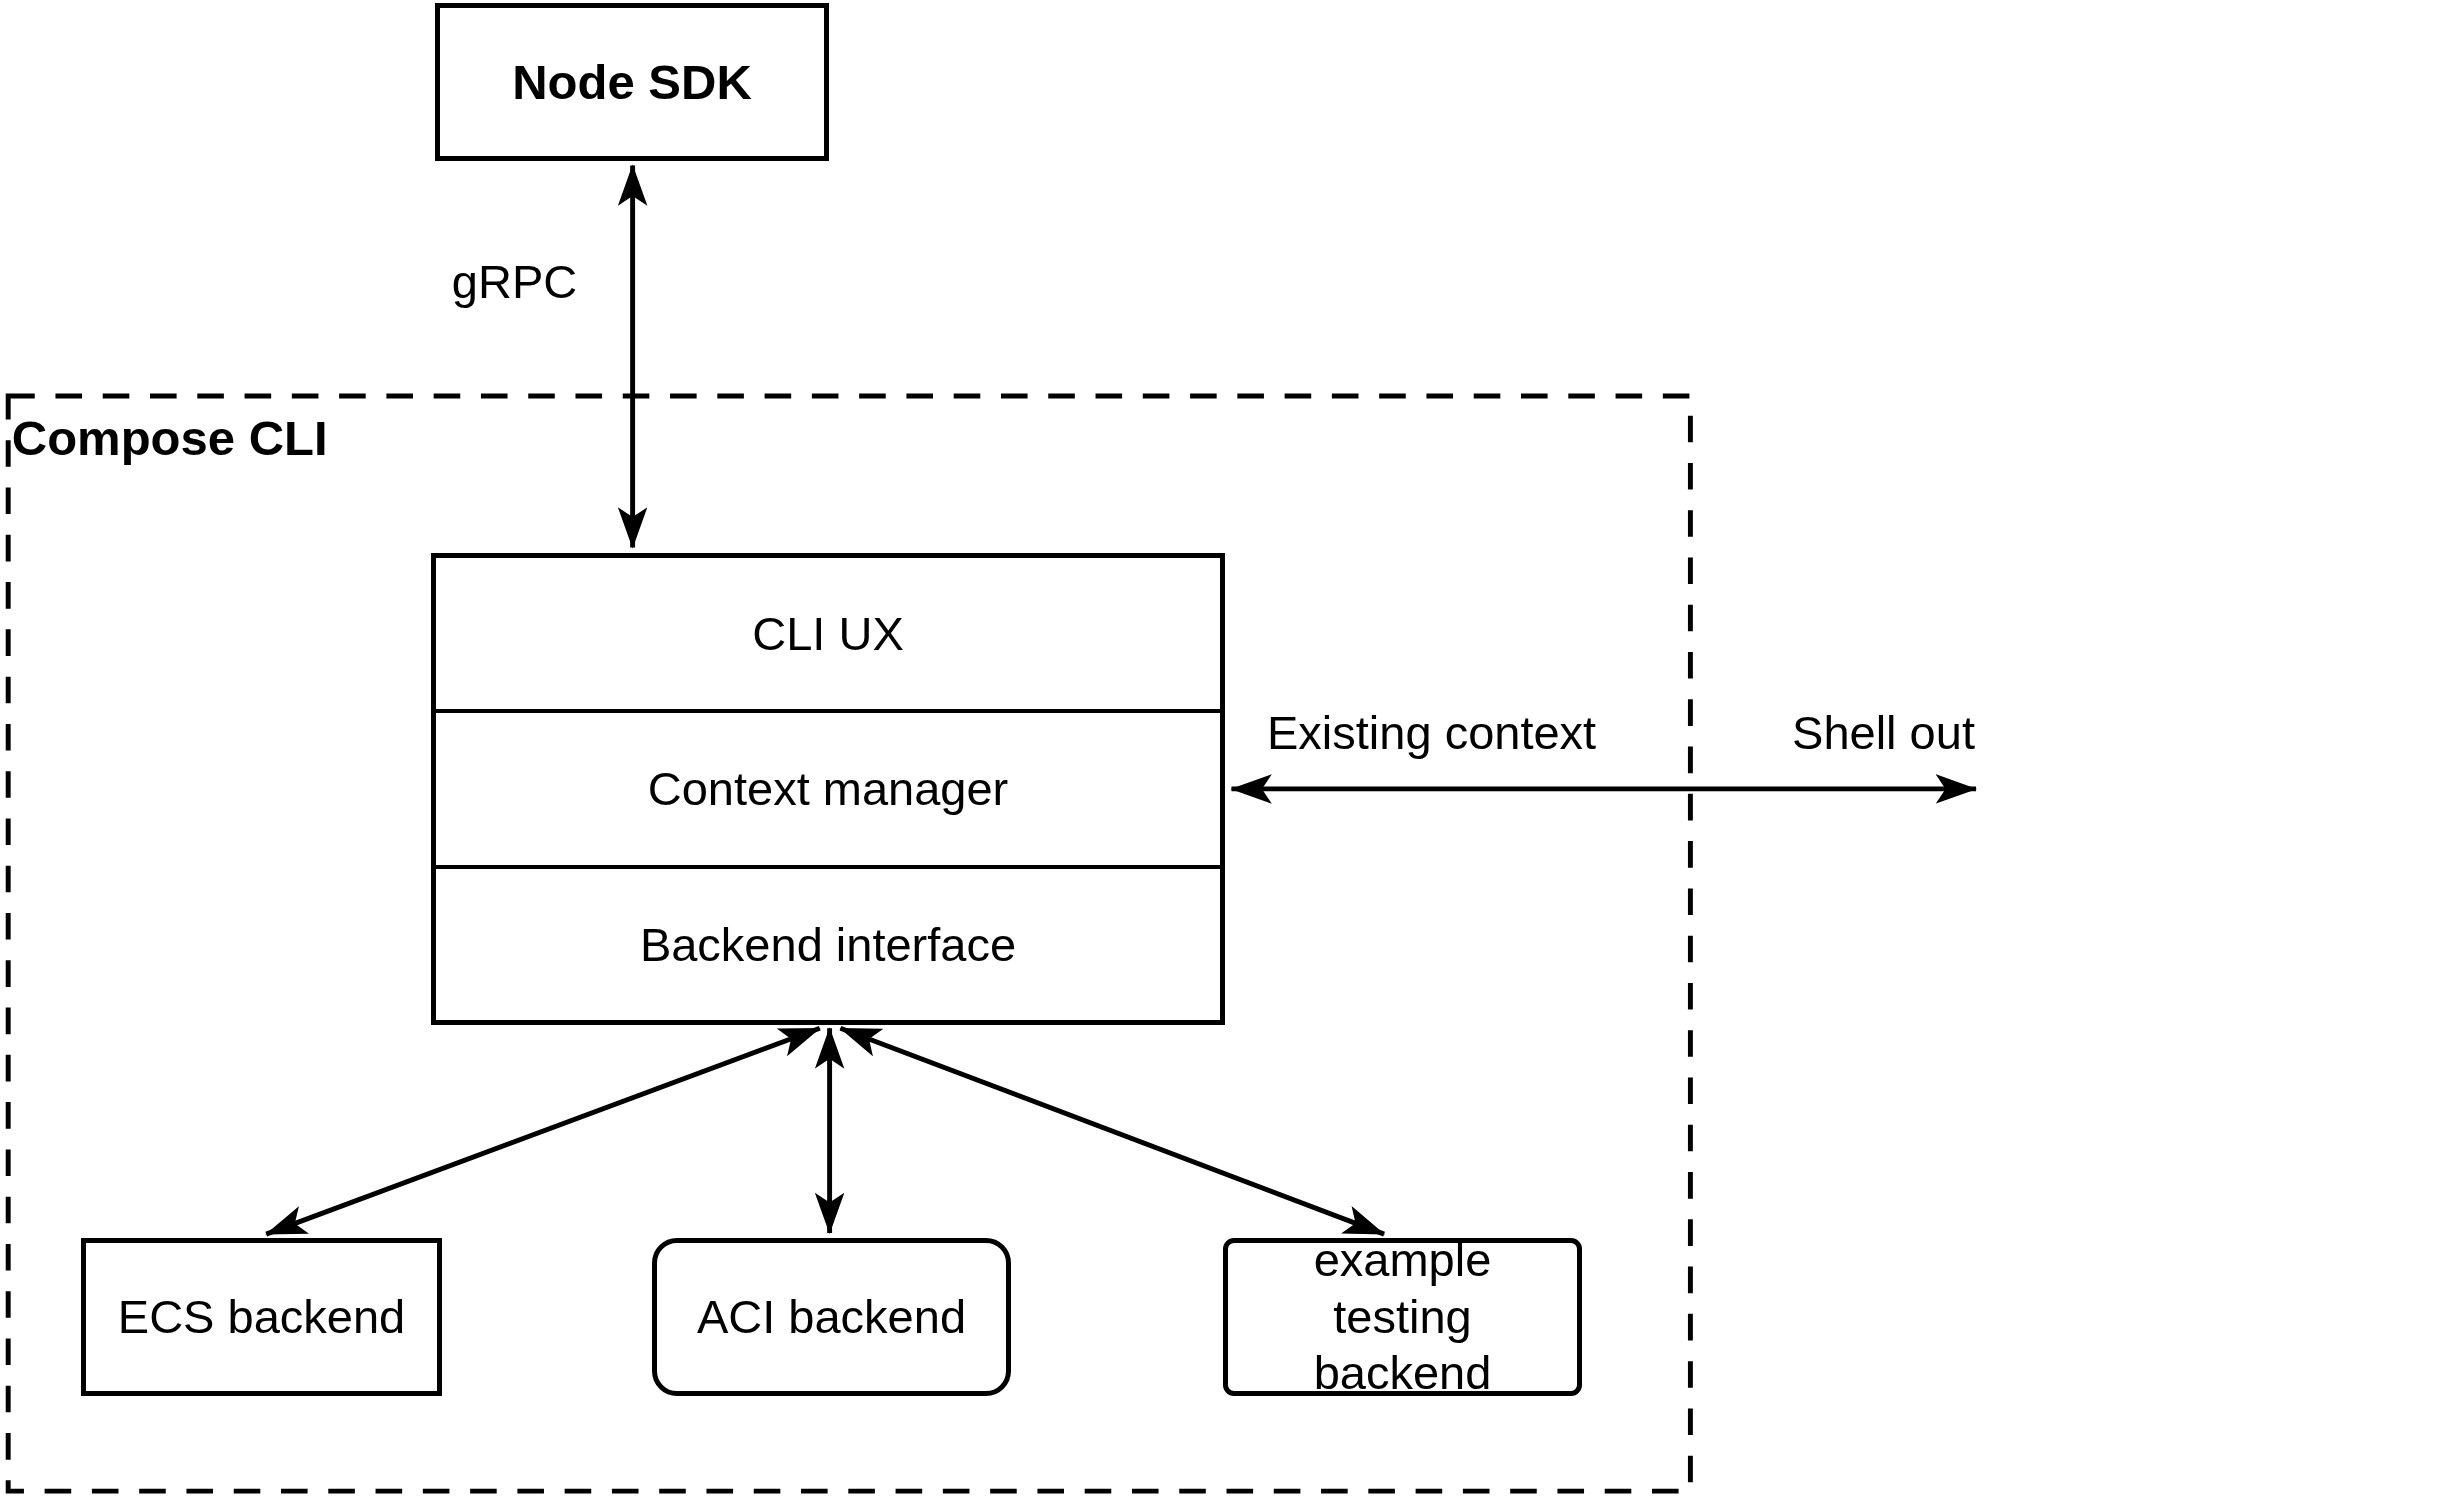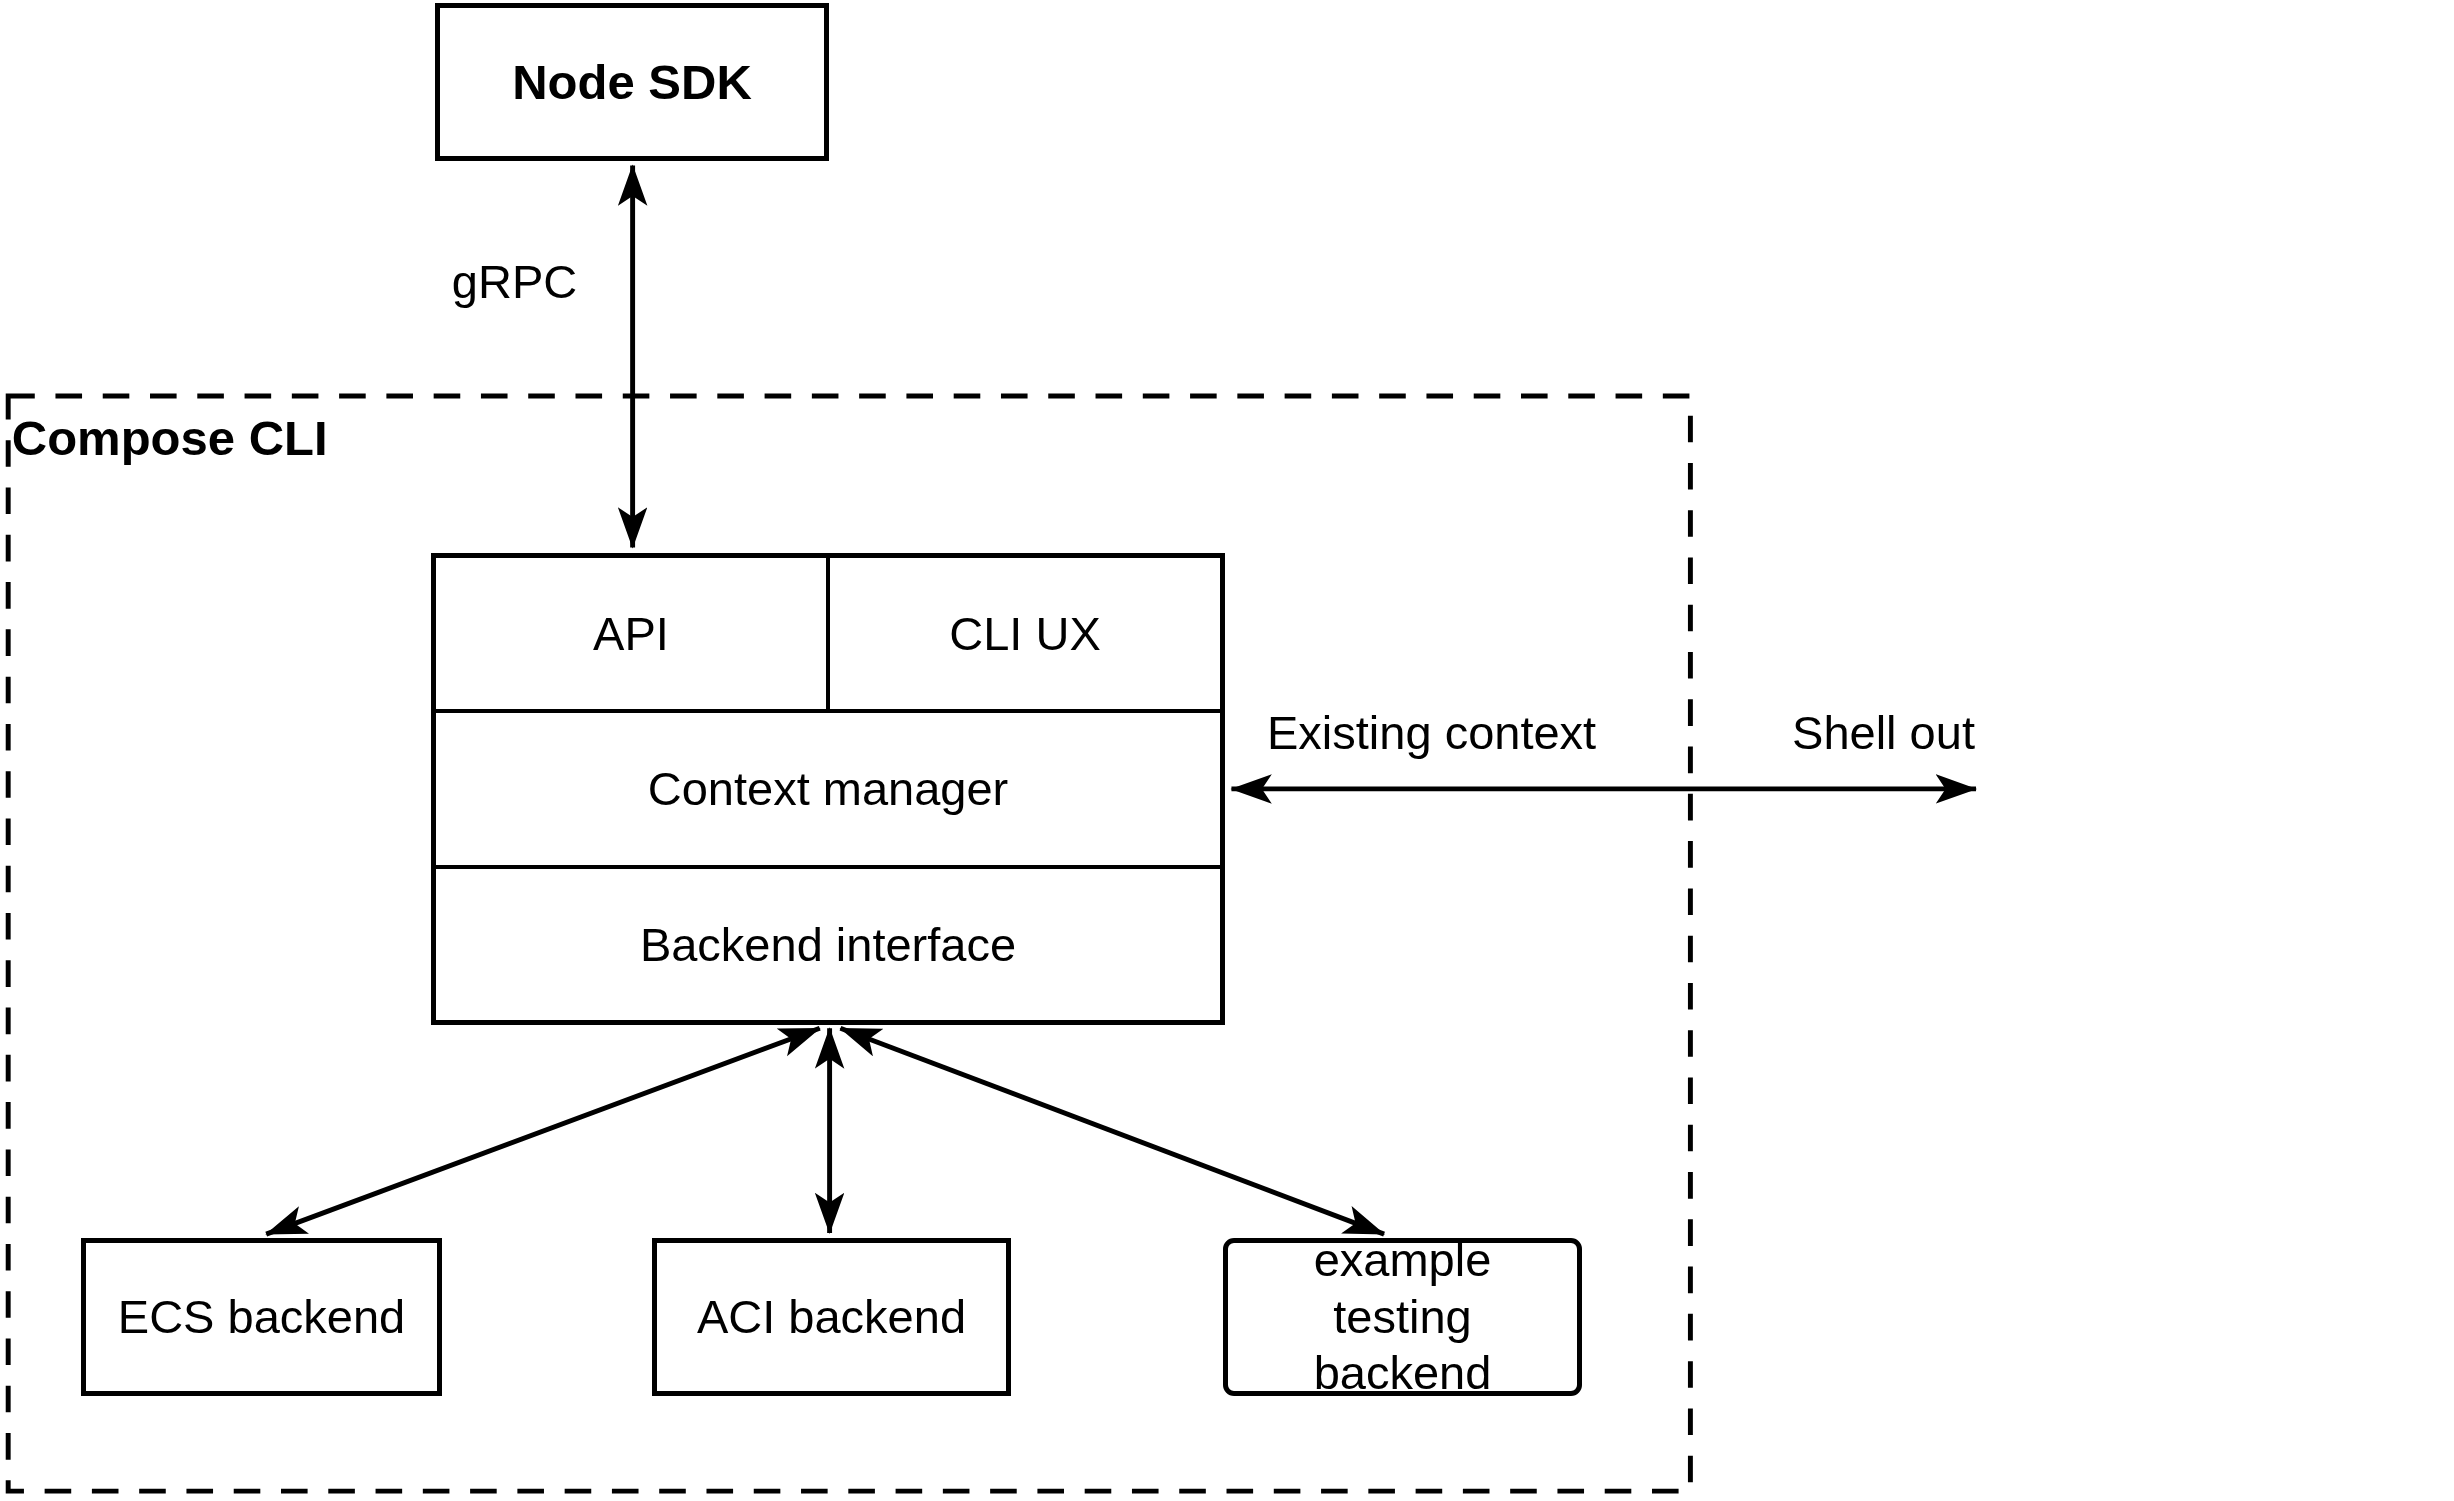--- a/index.html
+++ b/index.html
@@ -86,21 +86,21 @@
     left: 11.8px;
     top: 410px;
     font-size: 49px;
     font-weight: bold;
     white-space: nowrap;
   }
 
   #node-sdk      { left: 435px;  top: 3px;    width: 394px; height: 158px; }
   #existing-cli  { left: 1982px; top: 670px;  width: 467px; height: 239px; }
   #ecs-backend   { left: 81px;   top: 1238px; width: 361px; height: 158px; }
-  #aci-backend   { left: 652px;  top: 1238px; width: 359px; height: 158px; }
+  #aci-backend   { left: 652px;  top: 1238px; width: 359px; height: 158px; border-radius: 25px; }
   #example-backend { left: 1223px; top: 1238px; width: 359px; height: 158px; padding: 0 19.7px; border-radius: 11px; }
 
   #grpc-label             { left: 416px;  top: 254px; width: 197px; }
   #existing-context-label { left: 1267px; top: 705px; width: 315px; }
   #shell-out-label        { left: 1785px; top: 705px; width: 197px; }
 </style>
 </head>
 <body>
 
 <div class="canvas">
@@ -126,23 +126,20 @@
   </svg>
 
   <div class="group-label">Compose CLI</div>
 
   <div class="node bold" id="node-sdk">
     <span>Node SDK</span>
   </div>
 
   <div class="core-box">
     <div class="core-row">
-      <div class="core-cell divided">
-        <span>API</span>
-      </div>
       <div class="core-cell">
         <span>CLI UX</span>
       </div>
     </div>
     <div class="core-row">
       <div class="core-label">Context manager</div>
     </div>
     <div class="core-row">
       <div class="core-label">Backend interface</div>
     </div>

